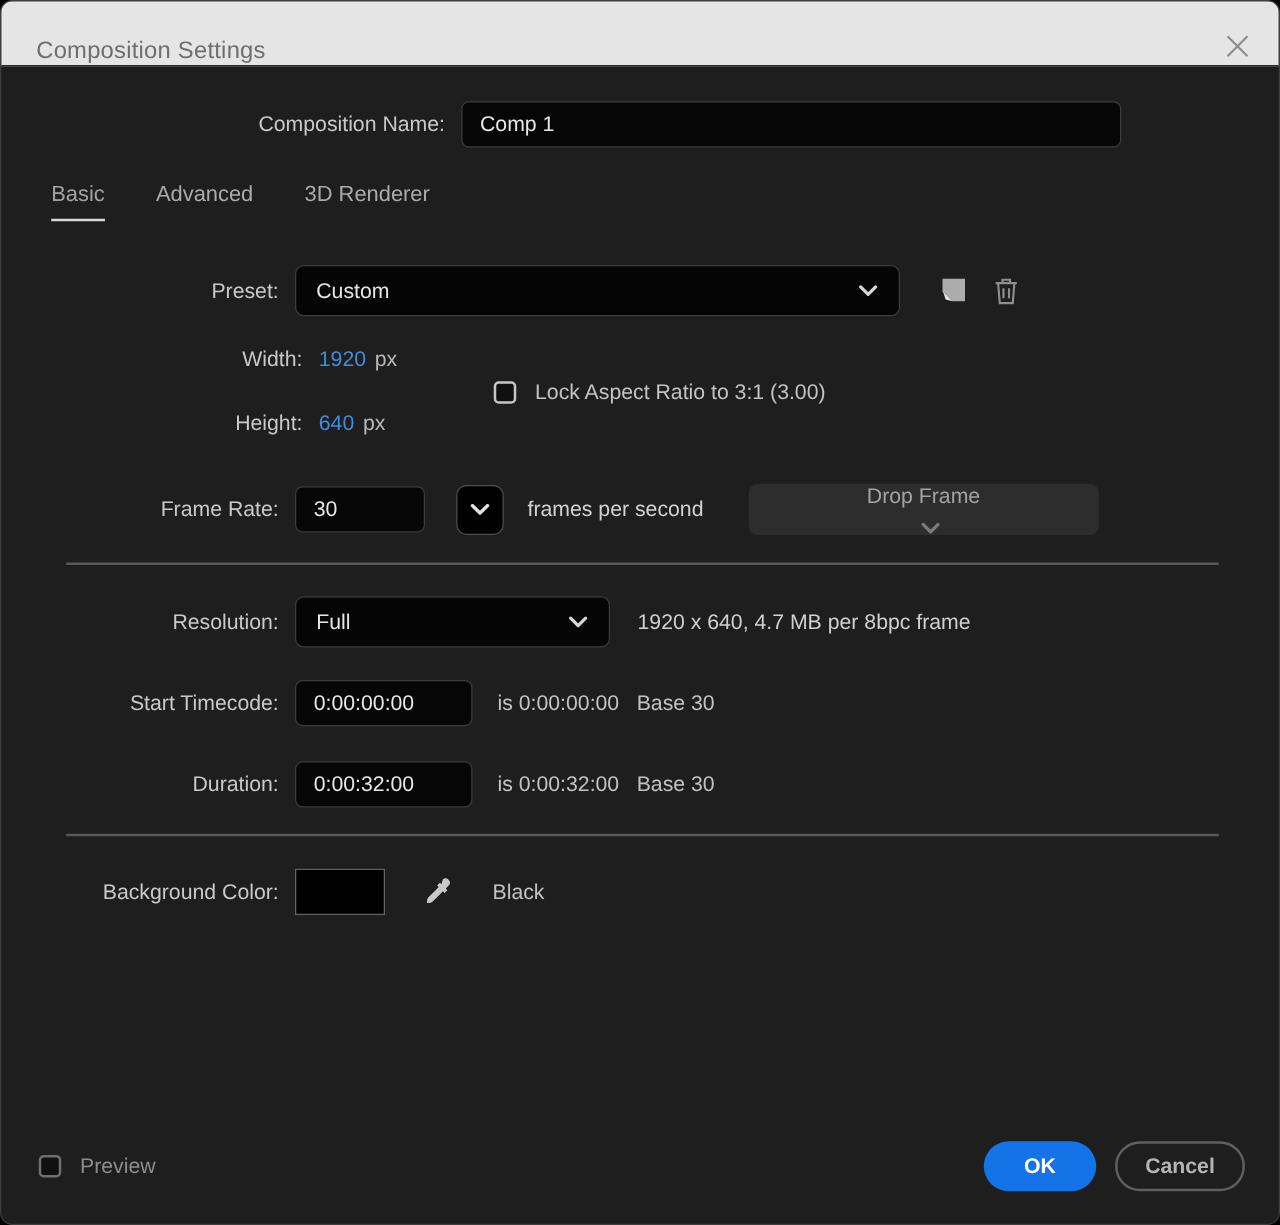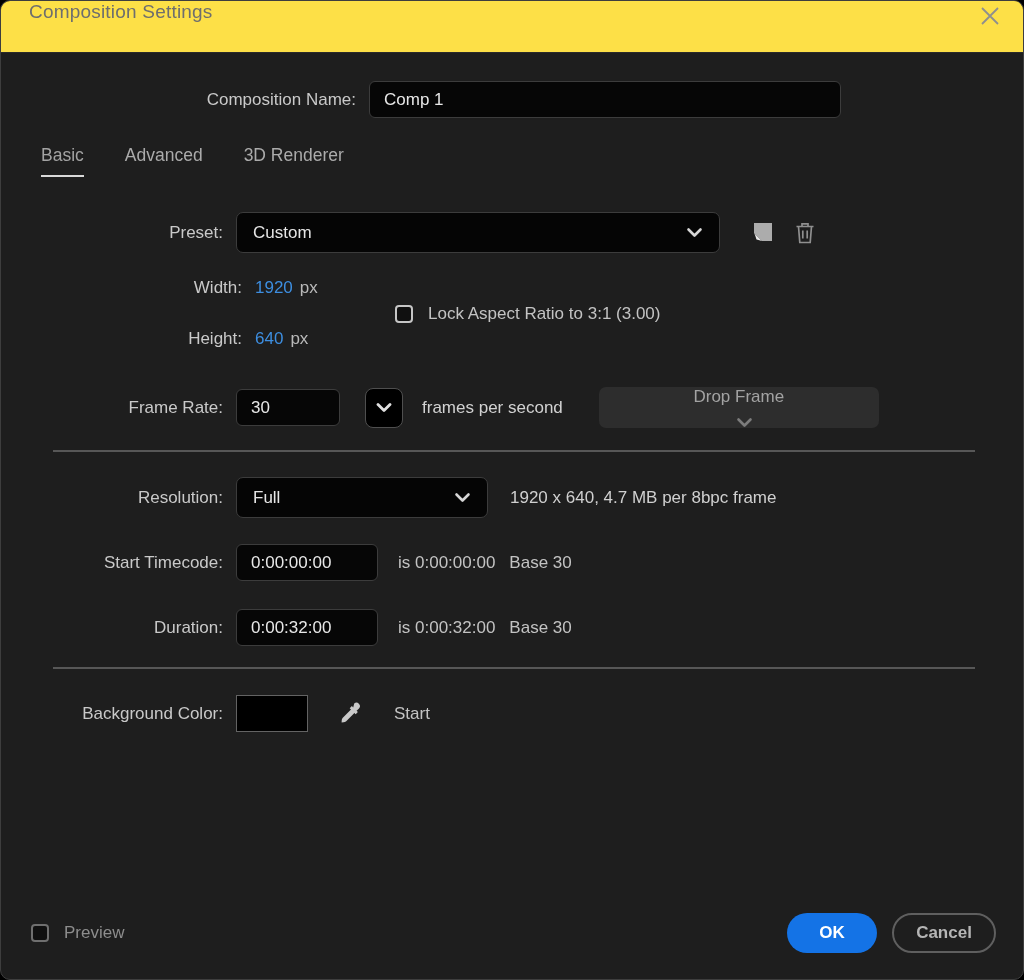--- a/index.html
+++ b/index.html
@@ -14,22 +14,22 @@
   .dialog {
     position: absolute; inset: 0;
     background: #1e1e1e;
     border: 1px solid #3e3e3e;
     border-radius: 10px;
     overflow: hidden;
   }
   
   .titlebar {
     height: 52px;
-    background: #fde047;
-    display: flex; align-items: flex-start; justify-content: space-between;
+    background: #e5e5e5;
+    display: flex; align-items: flex-end; justify-content: space-between;
     padding: 0 18px 0 28px;
     border-bottom: 1px solid #2a2a2a;
   }
   .titlebar .title { color: #6e6e6e; font-size: 19px; letter-spacing: .2px; }
   .close-btn { width: 30px; height: 30px; display:flex; align-items:center; justify-content:center; cursor: pointer; }
   
   .row { display: flex; align-items: center; }
   .lbl { width: 222px; flex: 0 0 auto; text-align: right; color: #c9c9c9; font-size: 17px; }
   .lbl-wide { width: 355px; flex: 0 0 auto; text-align: right; color: #c9c9c9; font-size: 17px; padding-left: 28px; }
   .ml { margin-left: 13px; }
@@ -71,21 +71,21 @@
     flex: 0 0 auto;
     cursor: pointer;
   }
   .checkbox.dim { border-color: #6f6f6f; }
   
   .tabs { display: flex; margin: 27px 0 0 40px; }
   .tab { margin-right: 41px; font-size: 17.5px; color: #ababab; padding-bottom: 9px; cursor: pointer; }
   .tab.active { color: #a3a3a3; border-bottom: 2.5px solid #d9d9d9; }
   
   .compname-row { margin-top: 28px; }
-  .compname-row .tinput { width: 472px; }
+  .compname-row .tinput { width: 528px; }
   .preset-row { margin-top: 35px; }
   .dd-preset { width: 484px; }
   .icon-btn { margin-left: 0; display: flex; align-items: center; justify-content: center; cursor: pointer; }
   .dims { display: flex; align-items: center; margin-top: 25px; padding-left: 19px; }
   .dims-left { display: flex; flex-direction: column; gap: 31px; width: 340px; }
   .dimrow { display: flex; align-items: center; }
   .hotval { color: #3d8ee0; font-size: 17px; cursor: pointer; }
   .unit { color: #b9b9b9; font-size: 17px; margin-left: 7px; }
   .lockwrap { display: flex; align-items: center; margin-left: 35px; }
   .locklabel { color: #c3c3c3; font-size: 17px; margin-left: 15px; }
@@ -255,21 +255,21 @@
   <hr class="divider" style="margin-top:21px">
 
   <div class="row bg-row">
     <span class="lbl">Background Color:</span>
     <span class="swatch ml" style="background-color: rgb(0, 0, 0);"></span>
     <span class="eyedropper">
       <svg width="27" height="27" viewBox="0 0 27 27">
         <path fill="#c9c9c9" d="M17.2 3.6 a3.4 3.4 0 0 1 4.8 4.8 l-2.4 2.4 1.3 1.3 -2.2 2.2 -1.3 -1.3 -8.2 8.2 c-.7 .7 -1.6 1.1 -2.6 1.1 l-2 .1 .1 -2 c0 -1 .4 -1.9 1.1 -2.6 l8.2 -8.2 -1.3 -1.3 2.2 -2.2 1.3 1.3 z"></path>
       </svg>
     </span>
-    <span class="bg-name">Start</span>
+    <span class="bg-name">Black</span>
   </div>
 
   <div class="footer">
     <span class="checkbox dim"></span>
     <span class="preview-label">Preview</span>
     <span class="spacer"></span>
     <div class="btn btn-ok">OK</div>
     <div class="btn btn-cancel">Cancel</div>
   </div>
 

